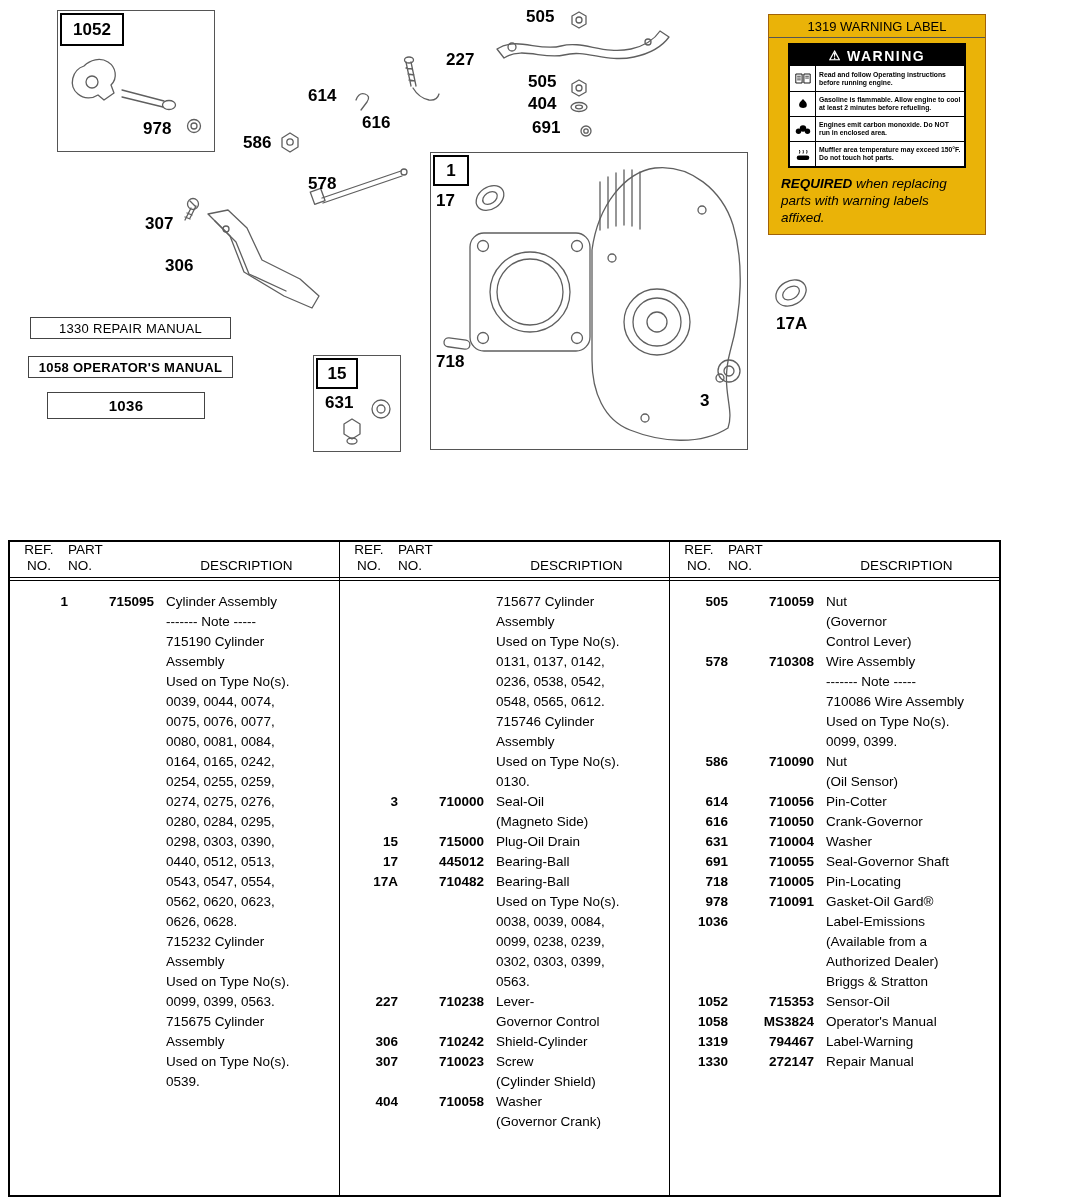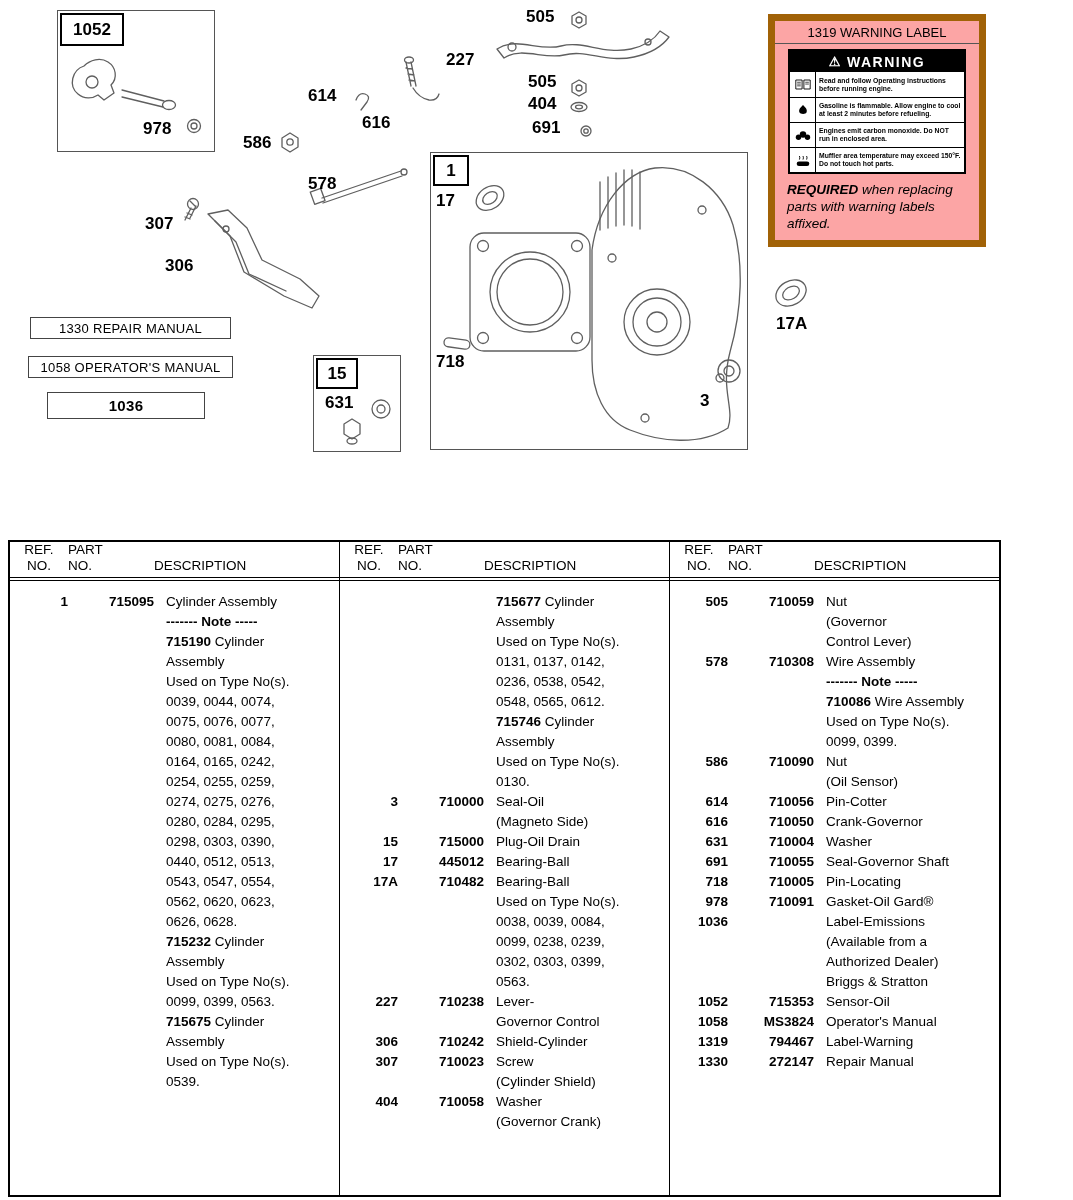--- a/index.html
+++ b/index.html
@@ -9,47 +9,47 @@
   .diagram{position:absolute;left:0;top:0;width:1073px;height:538px}
   .art{position:absolute;left:0;top:0}
   .callout{position:absolute;font-weight:700;font-size:17px;line-height:1;white-space:nowrap}
   .frame{position:absolute;border:1px solid #555;background:transparent}
   .frame-label{position:absolute;left:2px;top:2px;border:2px solid #000;background:#fff;
     display:flex;align-items:center;justify-content:center;font-weight:700;font-size:17px}
   .manual-box{position:absolute;border:1px solid #444;background:#fff;display:flex;align-items:center;
     justify-content:center;white-space:nowrap;letter-spacing:.3px}
   .manual-box.bold{font-weight:700}
 
-  .warning-panel{position:absolute;left:768px;top:14px;width:218px;min-height:206px;border:7px solid #a16207;background:#fca5a5}
+  .warning-panel{position:absolute;left:768px;top:14px;width:218px;min-height:206px;border:1px solid #a16207;background:#eab308}
   .wp-title{text-align:center;font-size:13px;padding:4px 0 3px;border-bottom:1px solid #555}
   .warn-sign{margin:5px auto 0;width:178px;border:2px solid #000;background:#fff}
   .warn-header{background:#000;color:#fff;display:flex;align-items:center;justify-content:center;gap:5px;
     height:21px;font-weight:700;font-size:14px;letter-spacing:1.5px}
   .warn-tri{font-size:13px;line-height:1;color:#fff}
   .warn-item{display:flex;border-top:1px solid #000;min-height:25px;align-items:stretch}
   .warn-item:first-child{border-top:none}
   .warn-icon{width:26px;display:flex;align-items:center;justify-content:center;border-right:1px solid #000}
   .warn-text{flex:1;font-size:6.8px;font-weight:700;line-height:8px;padding:3px 3px;display:flex;align-items:center}
   .required-note{padding:7px 12px 8px;font-style:italic;font-size:13.5px;line-height:17px}
   .req-b{font-weight:700;}
 
   .parts-table{position:absolute;left:8px;top:540px;width:993px;height:657px;border:2px solid #000;display:flex;background:#fff}
   .tgroup{flex:1;display:flex;flex-direction:column;border-right:1.5px solid #000;min-width:0}
   .tgroup:last-child{border-right:none}
   .thead{display:flex;padding:0 0 3px;font-size:13.5px;line-height:16px}
   .h-ref{width:58px;text-align:center}
   .h-part{width:86px;text-align:left}
-  .h-desc{flex:1;display:flex;align-items:flex-end;}
+  .h-desc{flex:1;display:flex;align-items:flex-end;justify-content:center}
   .dline{border-top:1px solid #000;border-bottom:1px solid #000;height:4px}
   .tbody{flex:1;padding-top:11px;overflow:hidden}
   .trow{display:flex;font-size:13.5px;line-height:20px}
   .c-ref{width:58px;text-align:right;font-weight:700;white-space:nowrap}
   .c-part{width:86px;text-align:right;font-weight:700;white-space:nowrap}
   .c-desc{flex:1;padding-left:12px;white-space:nowrap}
-  .c-desc b{font-weight:700}
+  .c-desc b{font-weight:400}
 </style>
 </head>
 <body>
 
 <div class="diagram">
   <svg class="art" width="1073" height="535" viewBox="0 0 1073 535">
     <g stroke="#5f5f5f" stroke-width="1.3" fill="none" stroke-linecap="round" stroke-linejoin="round">
 
       <path d="M84,66 c-12,4 -16,20 -6,28 c6,5 14,5 20,1 l6,5 10,-7 -3,-8 c7,-7 5,-18 -3,-23 c-8,-5 -18,-2 -24,4 z"></path>
       <circle cx="92" cy="82" r="6"></circle>
@@ -153,21 +153,21 @@
       <div class="callout" style="left: 526px; top: 8px;">505</div>
       <div class="callout" style="left: 528px; top: 73px;">505</div>
       <div class="callout" style="left: 528px; top: 95px;">404</div>
       <div class="callout" style="left: 532px; top: 119px;">691</div>
       <div class="callout" style="left: 436px; top: 192px;">17</div>
       <div class="callout" style="left: 436px; top: 353px;">718</div>
       <div class="callout" style="left: 700px; top: 392px;">3</div>
       <div class="callout" style="left: 776px; top: 315px;">17A</div>
       <div class="callout" style="left: 325px; top: 394px;">631</div>
       <div class="manual-box" style="left: 30px; top: 317px; width: 201px; height: 22px; font-size: 13px;">1330 REPAIR MANUAL</div>
-      <div class="manual-box" style="left: 28px; top: 356px; width: 205px; height: 22px; font-size: 13px;">1058 OPERATOR'S MANUAL</div>
+      <div class="manual-box" style="left: 28px; top: 356px; width: 205px; height: 22px; font-size: 13px; font-weight: bold;">1058 OPERATOR'S MANUAL</div>
       <div class="manual-box bold" style="left: 47px; top: 392px; width: 158px; height: 27px; font-size: 15px;">1036</div>
     </div>
 
   <div class="warning-panel">
     <div class="wp-title">1319 WARNING LABEL</div>
     <div class="warn-sign">
       <div class="warn-header">
         <span class="warn-tri">⚠</span>
         <span>WARNING</span>
       </div>

